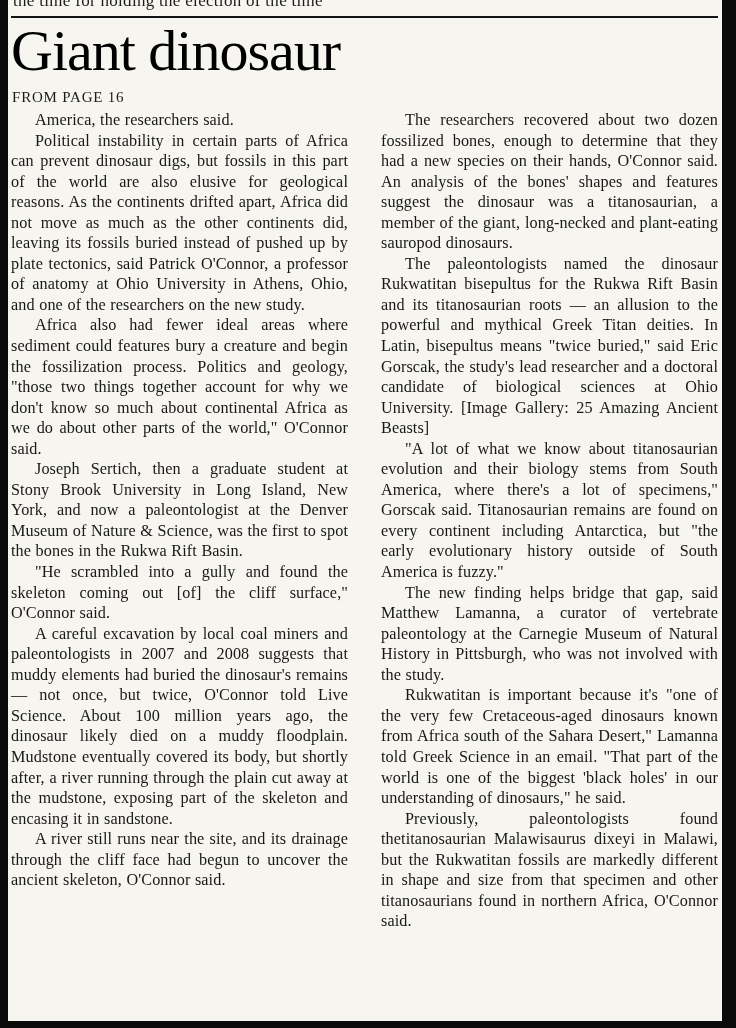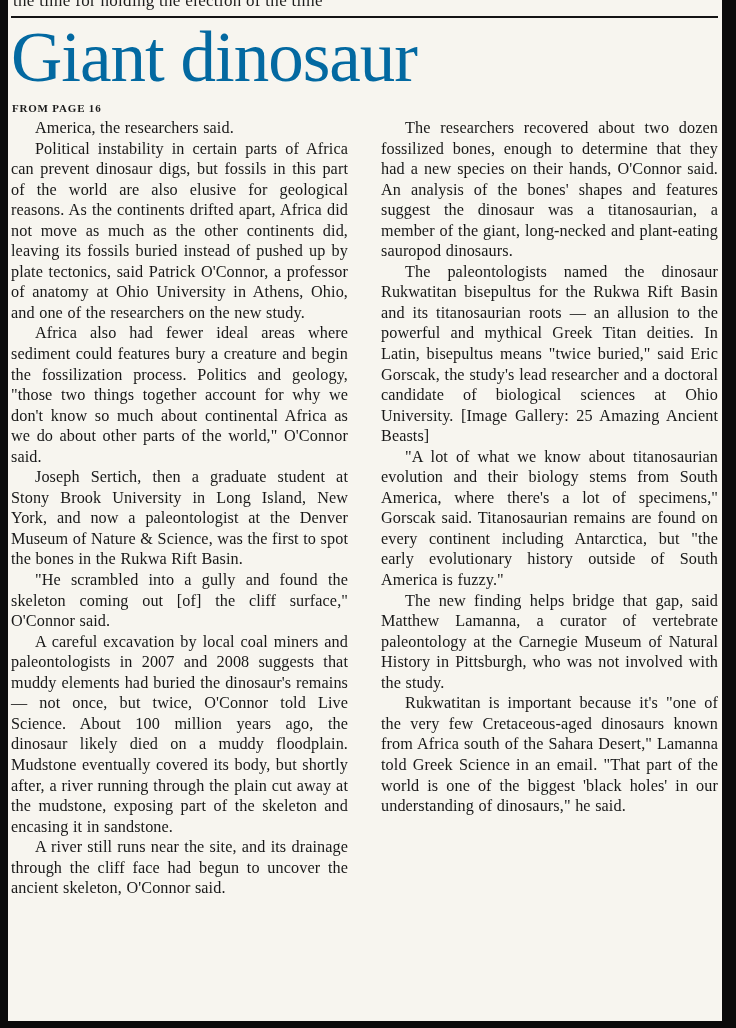--- a/index.html
+++ b/index.html
@@ -45,31 +45,31 @@
   .top-strip .frag{
     position:absolute;
     left:2px;top:-9px;
     white-space:nowrap;
     font-size:17px;
     letter-spacing:.3px;
     color:#1c1c1c;
   }
   h1.headline{
     margin:4px 0 0 0;
-    font-size:71px;
+    font-size:58px;
     line-height:1.0;
     font-weight:400;
     letter-spacing:-1px;
-    color:#0369a1;
+    color:#000000;
   }
   .kicker{
     margin:9px 0 4px 1px;
-    font-size:11px;
+    font-size:15px;
     letter-spacing:.8px;
-    font-weight:700;
+    font-weight:400;
     color:#1c1c1c;
   }
   .columns{
     display:flex;
     gap:33px;
     margin-top:2px;
   }
   .col{
     width:341px;
     box-sizing:border-box;
@@ -115,17 +115,18 @@
           <p class="para">"He scrambled into a gully and found the skeleton coming out [of] the cliff surface," O'Connor said.</p>
           <p class="para">A careful excavation by local coal miners and paleontologists in 2007 and 2008 suggests that muddy elements had buried the dinosaur's remains — not once, but twice, O'Connor told Live Science. About 100 million years ago, the dinosaur likely died on a muddy floodplain. Mudstone eventually covered its body, but shortly after, a river running through the plain cut away at the mudstone, exposing part of the skeleton and encasing it in sandstone.</p>
           <p class="para">A river still runs near the site, and its drainage through the cliff face had begun to uncover the ancient skeleton, O'Connor said.</p>
         </div>
       <div class="col">
           <p class="para">The researchers recovered about two dozen fossilized bones, enough to determine that they had a new species on their hands, O'Connor said. An analysis of the bones' shapes and features suggest the dinosaur was a titanosaurian, a member of the giant, long-necked and plant-eating sauropod dinosaurs.</p>
           <p class="para">The paleontologists named the dinosaur Rukwatitan bisepultus for the Rukwa Rift Basin and its titanosaurian roots — an allusion to the powerful and mythical Greek Titan deities. In Latin, bisepultus means "twice buried," said Eric Gorscak, the study's lead researcher and a doctoral candidate of biological sciences at Ohio University. [Image Gallery: 25 Amazing Ancient Beasts]</p>
           <p class="para">"A lot of what we know about titanosaurian evolution and their biology stems from South America, where there's a lot of specimens," Gorscak said. Titanosaurian remains are found on every continent including Antarctica, but "the early evolutionary history outside of South America is fuzzy."</p>
           <p class="para">The new finding helps bridge that gap, said Matthew Lamanna, a curator of vertebrate paleontology at the Carnegie Museum of Natural History in Pittsburgh, who was not involved with the study.</p>
           <p class="para">Rukwatitan is important because it's "one of the very few Cretaceous-aged dinosaurs known from Africa south of the Sahara Desert," Lamanna told Greek Science in an email. "That part of the world is one of the biggest 'black holes' in our understanding of dinosaurs," he said.</p>
+          <p class="para">Previously, paleontologists found thetitanosaurian Malawisaurus dixeyi in Malawi, but the Rukwatitan fossils are markedly different in shape and size from that specimen and other titanosaurians found in northern Africa, O'Connor said.</p>
         </div>
     </div>
 
   </div>
 </div>
 
 </body></html>

